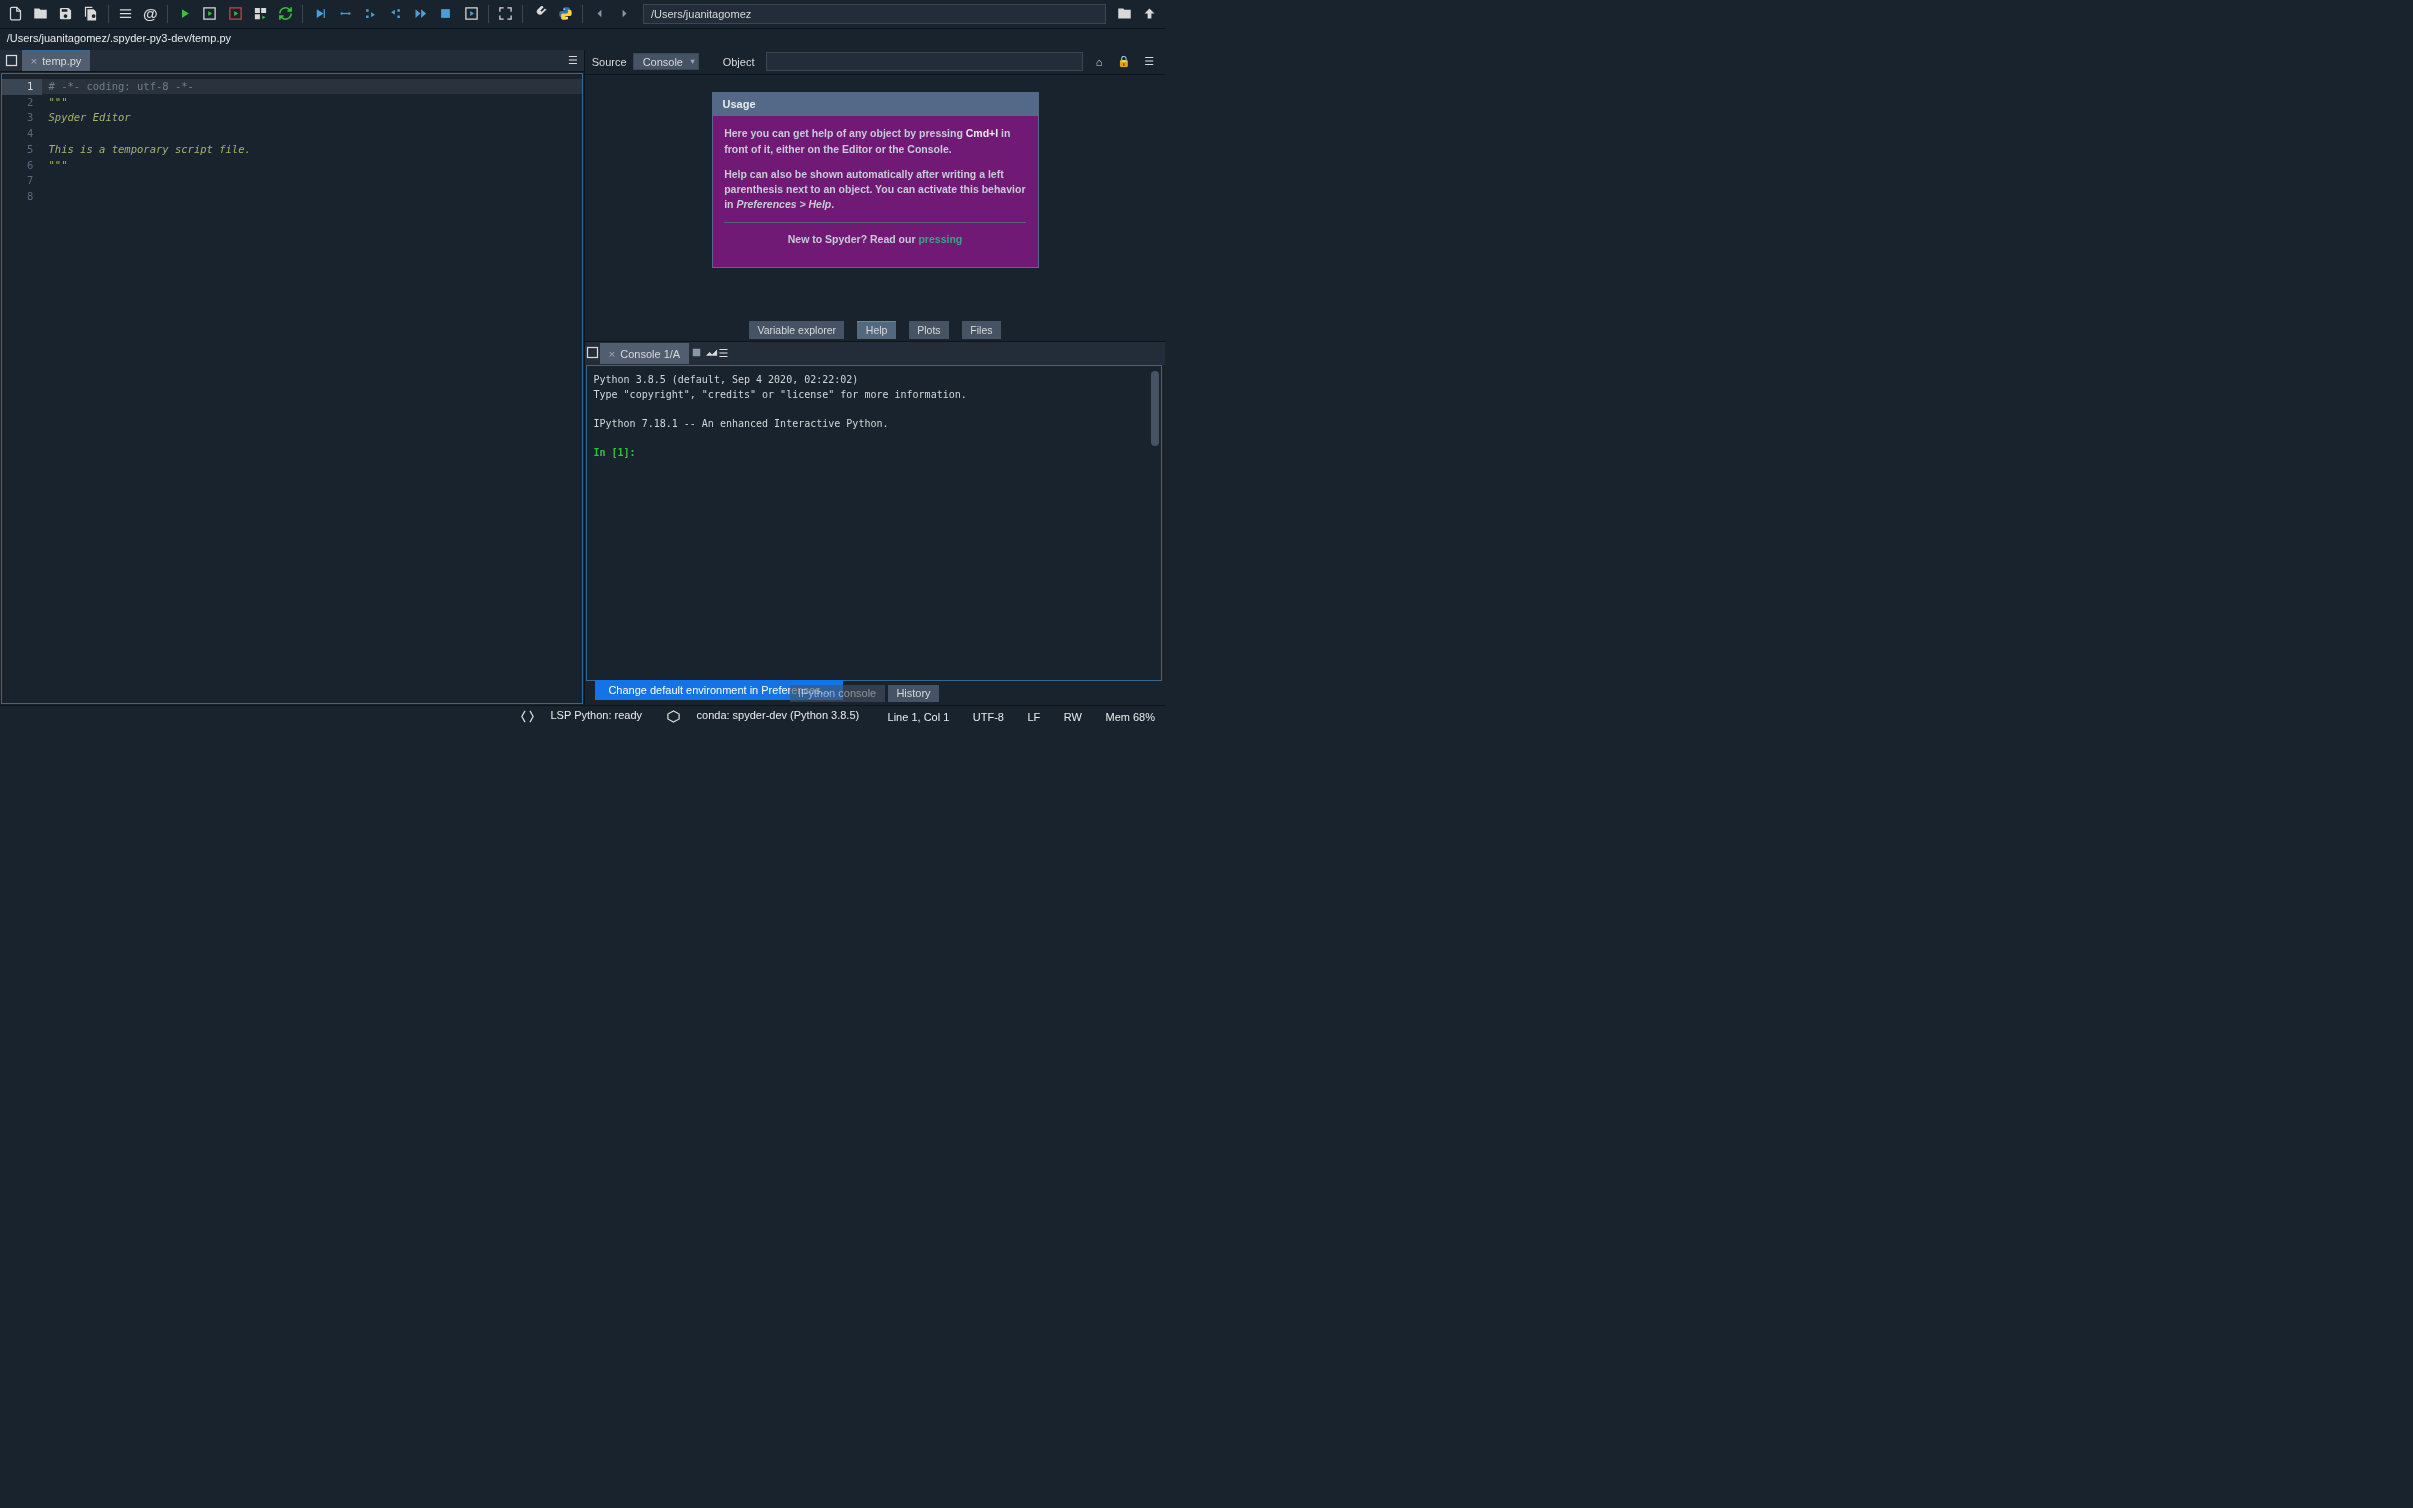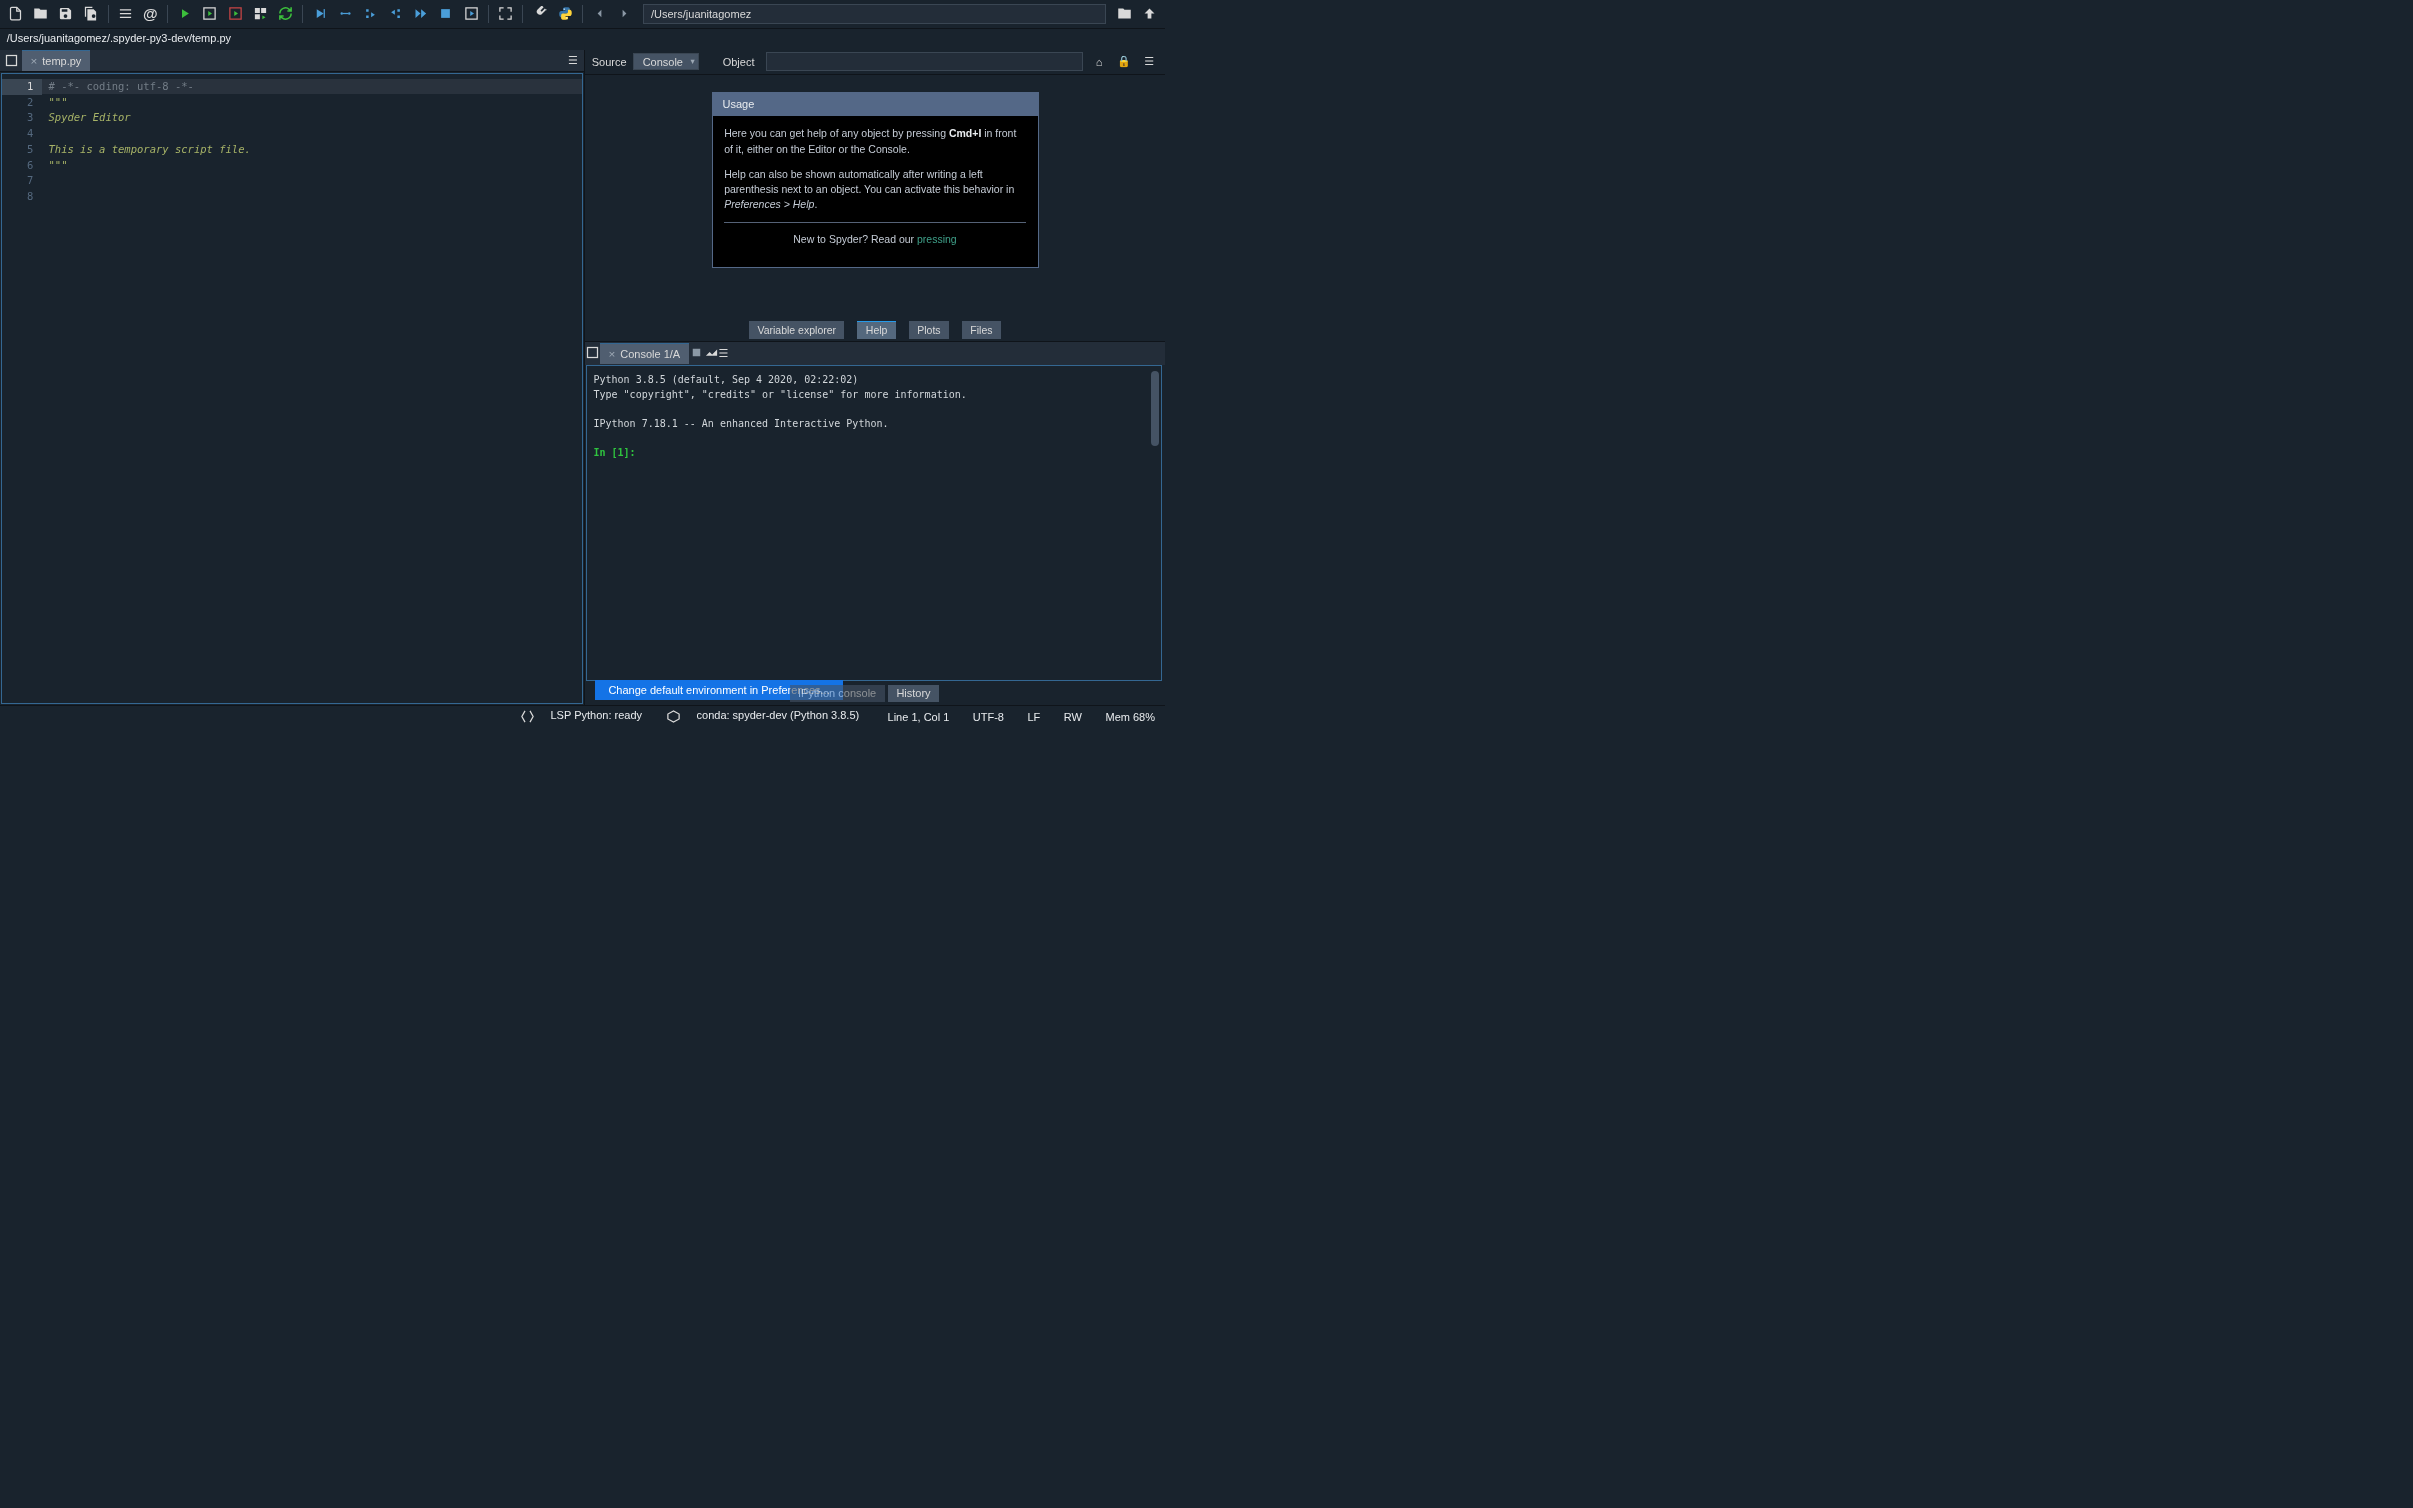--- a/index.html
+++ b/index.html
@@ -176,21 +176,22 @@
   flex: 1;
   background: #19232d;
   display: flex;
   align-items: flex-start;
   justify-content: center;
   padding-top: 17px;
 }
 .usage-box {
   width: 327px;
   border: 0.8px solid #546887;
-  background: #000000;
+  background: #701a75;
+  font-weight: bold;
 }
 .usage-head {
   background: #546887;
   color: #e9ecef;
   padding: 5.9px 10px;
   font-size: 11px;
 }
 .usage-content {
   padding: 10px 11.7px;
   font-size: 10.5px;

